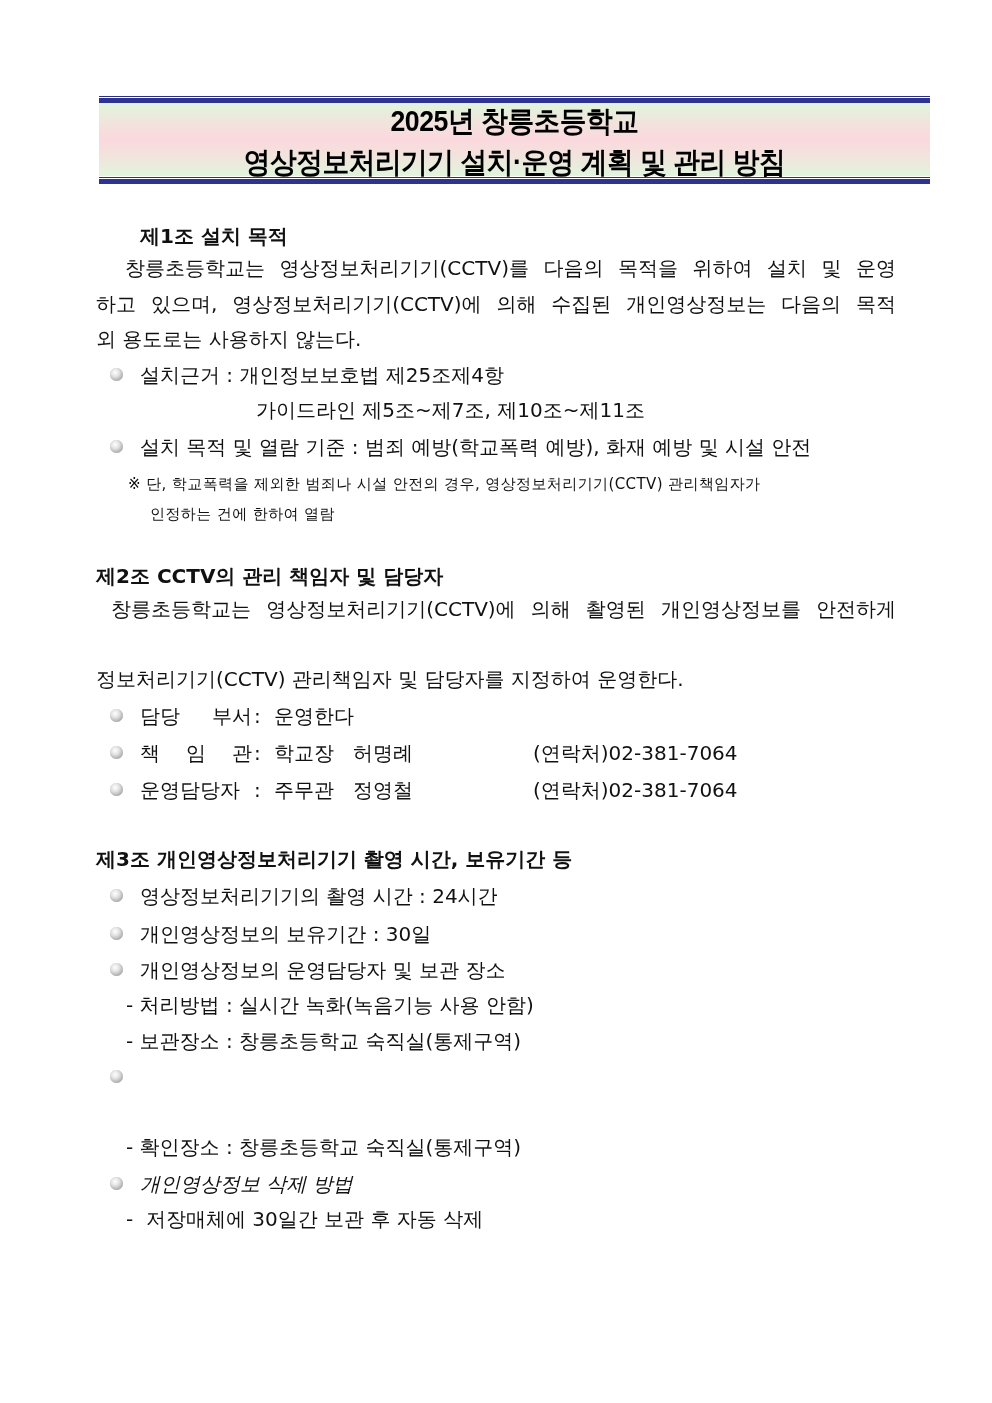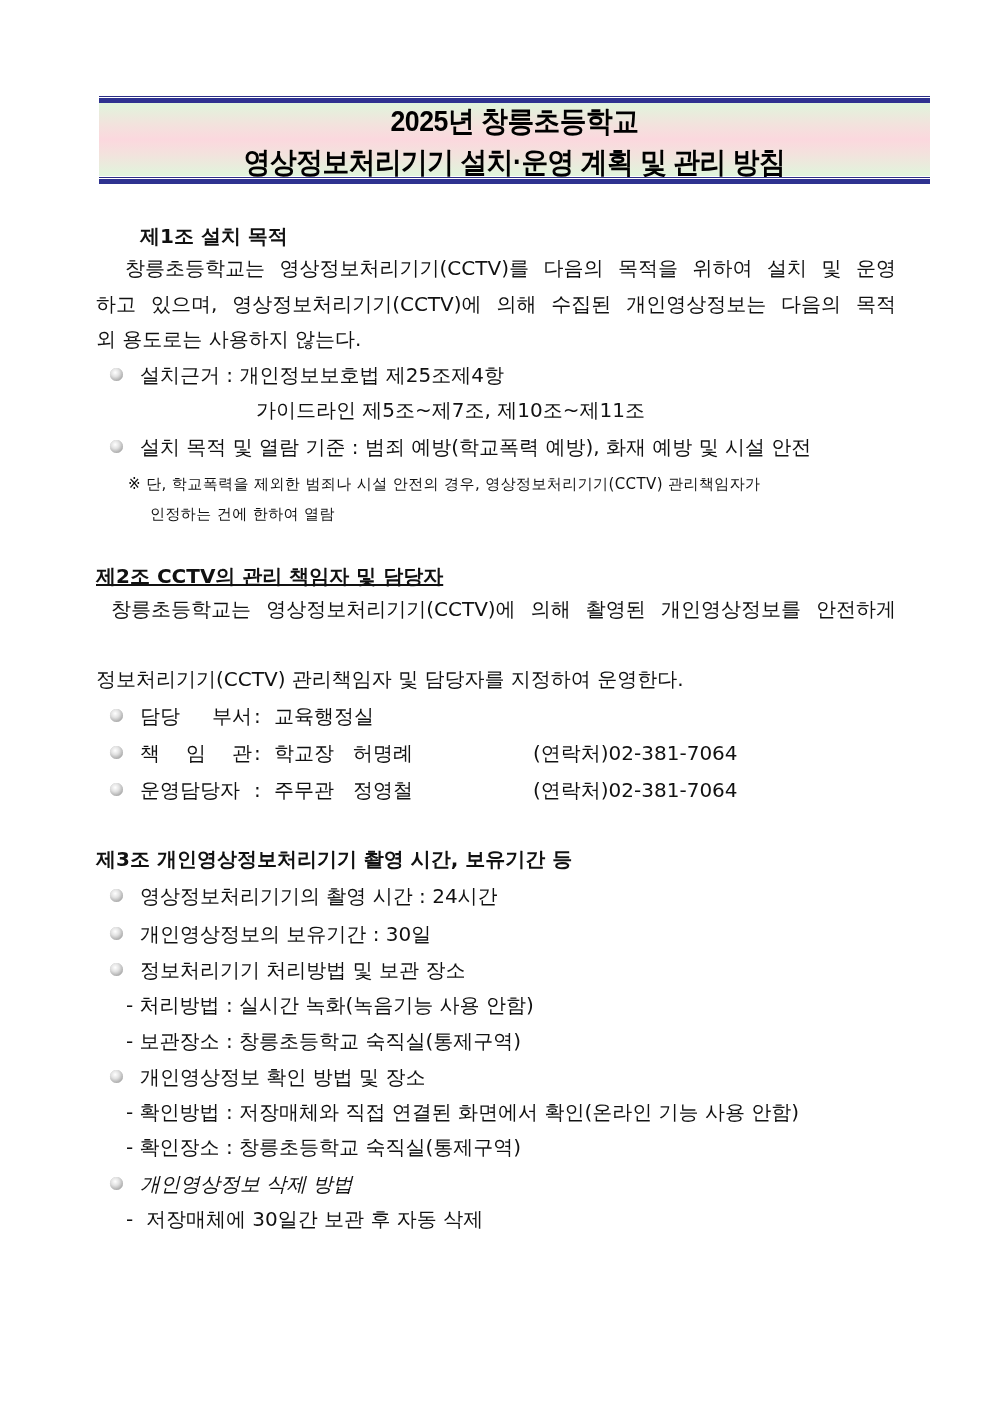--- a/index.html
+++ b/index.html
@@ -69,28 +69,28 @@
   <div class="bullet" style="left:110px; top:368px;"></div>
   <div class="t" style="left:140px; top:363px;">설치근거 : 개인정보보호법 제25조제4항</div>
   <div class="t" style="left:256px; top:398px;">가이드라인 제5조~제7조, 제10조~제11조</div>
 
   <div class="bullet" style="left:110px; top:440px;"></div>
   <div class="t" style="left:140px; top:435px;">설치 목적 및 열람 기준 : 범죄 예방(학교폭력 예방), 화재 예방 및 시설 안전</div>
 
   <div class="t note" style="left:128px; top:472px;">※ 단, 학교폭력을 제외한 범죄나 시설 안전의 경우, 영상정보처리기기(CCTV) 관리책임자가</div>
   <div class="t note" style="left:150px; top:502px;">인정하는 건에 한하여 열람</div>
 
-  <div class="t h" style="left:96px; top:564px;text-decoration:underline;">제2조 CCTV의 관리 책임자 및 담당자</div>
+  <div class="t h" style="left:96px; top:564px;">제2조 CCTV의 관리 책임자 및 담당자</div>
   <div class="just" style="top:592px;"><span style="white-space:pre;"> 창릉초등학교는 영상정보처리기기(CCTV)에 의해 촬영된 개인영상정보를 안전하게</span></div>
   <div class="just last" style="top:662px;">정보처리기기(CCTV) 관리책임자 및 담당자를 지정하여 운영한다.</div>
 
   <div class="bullet" style="left:110px; top:709px;"></div>
   <div class="t" style="left:140px; top:704px; width:112px; white-space:pre; text-align:justify; text-align-last:justify;">담당  부서</div>
   <div class="t" style="left:254px; top:704px;">:</div>
-  <div class="t" style="left:274px; top:704px;">교육행정실</div>
+  <div class="t" style="left:274px; top:704px;">운영한다</div>
 
   <div class="bullet" style="left:110px; top:746px;"></div>
   <div class="t" style="left:140px; top:741px; width:112px; white-space:pre; text-align:justify; text-align-last:justify;">책  임  관</div>
   <div class="t" style="left:254px; top:741px;">:</div>
   <div class="t" style="left:274px; top:741px; white-space:pre;">학교장   허명례</div>
   <div class="t" style="left:533px; top:741px;">(연락처)02-381-7064</div>
 
   <div class="bullet" style="left:110px; top:783px;"></div>
   <div class="t" style="left:140px; top:778px; width:112px; white-space:pre; text-align:justify; text-align-last:justify;">운영담당자</div>
   <div class="t" style="left:254px; top:778px;">:</div>
@@ -99,26 +99,24 @@
 
   <div class="t h" style="left:96px; top:847px;">제3조 개인영상정보처리기기 촬영 시간, 보유기간 등</div>
 
   <div class="bullet" style="left:110px; top:889px;"></div>
   <div class="t" style="left:140px; top:884px;">영상정보처리기기의 촬영 시간 : 24시간</div>
 
   <div class="bullet" style="left:110px; top:927px;"></div>
   <div class="t" style="left:140px; top:922px;">개인영상정보의 보유기간 : 30일</div>
 
   <div class="bullet" style="left:110px; top:963px;"></div>
-  <div class="t" style="left:140px; top:958px;">정보처리기기 처리방법 및 보관 장소</div>
+  <div class="t" style="left:140px; top:958px;">개인영상정보의 운영담당자 및 보관 장소</div>
   <div class="t" style="left:126px; top:993px;">- 처리방법 : 실시간 녹화(녹음기능 사용 안함)</div>
   <div class="t" style="left:126px; top:1029px;">- 보관장소 : 창릉초등학교 숙직실(통제구역)</div>
 
   <div class="bullet" style="left:110px; top:1070px;"></div>
-  <div class="t" style="left:140px; top:1065px;">개인영상정보 확인 방법 및 장소</div>
-  <div class="t" style="left:126px; top:1100px;">- 확인방법 : 저장매체와 직접 연결된 화면에서 확인(온라인 기능 사용 안함)</div>
   <div class="t" style="left:126px; top:1135px;">- 확인장소 : 창릉초등학교 숙직실(통제구역)</div>
 
   <div class="bullet" style="left:110px; top:1177px;"></div>
   <div class="t" style="left:140px; top:1172px;font-style:italic;">개인영상정보 삭제 방법</div>
   <div class="t" style="left:126px; top:1207px; white-space:pre;">-  저장매체에 30일간 보관 후 자동 삭제</div>
 
 </div>
 
 </body></html>

